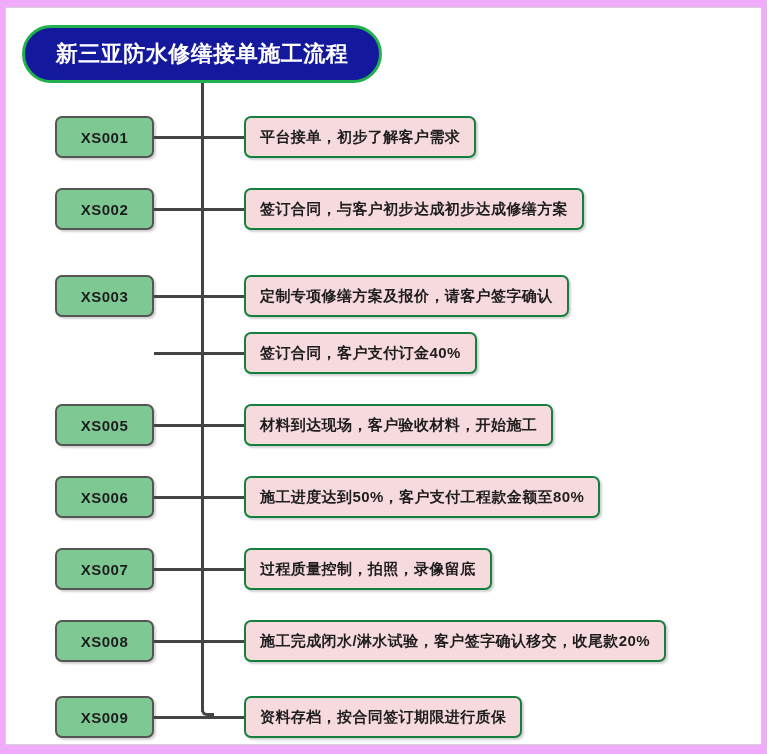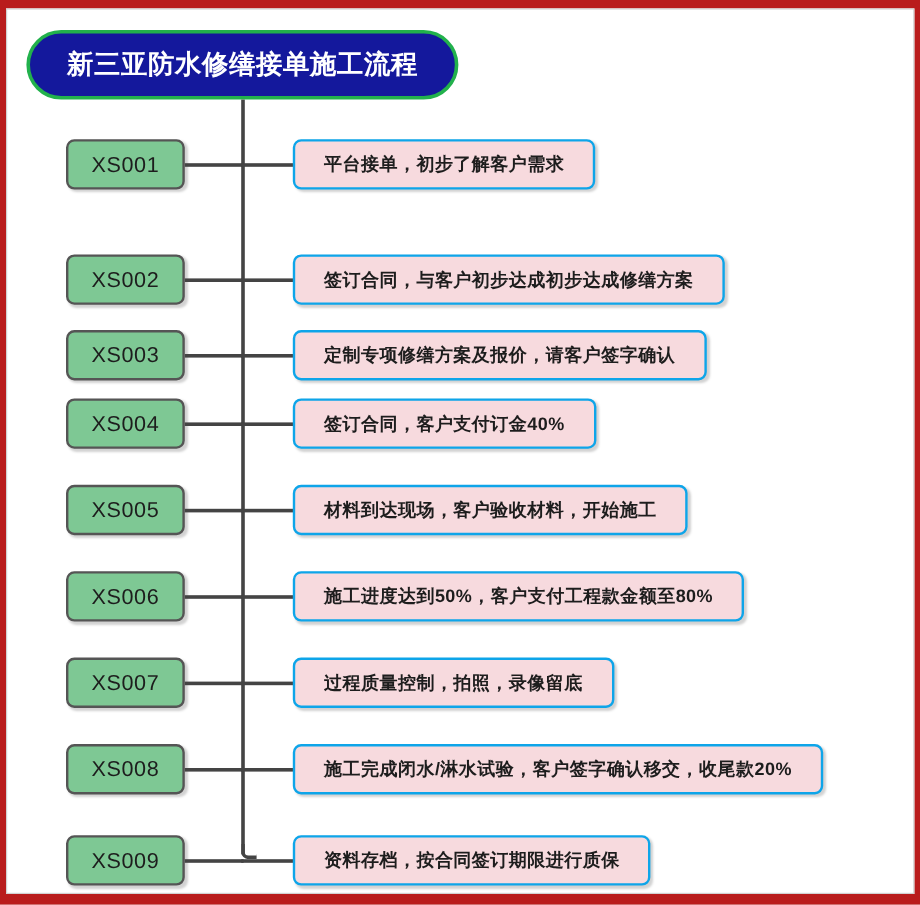--- a/index.html
+++ b/index.html
@@ -5,21 +5,21 @@
   html, body {
     margin: 0;
     padding: 0;
     background: #f0f0f0;
     font-family: "Liberation Sans", "DejaVu Sans", sans-serif;
   }
   #canvas {
     position: relative;
     width: 767px;
     height: 754px;
-    background: #b91c1c;
+    background: #f0abfc;
     overflow: hidden;
   }
   .frame {
     position: absolute;
     left: 5px;
     top: 7px;
     width: 757px;
     height: 738px;
     background: #ffffff;
     border: 1px solid #d2d2d2;
@@ -81,37 +81,37 @@
     background: #7ec894;
     border: 2px solid #555555;
     border-radius: 7px;
     box-sizing: border-box;
     display: flex;
     align-items: center;
     justify-content: center;
     box-shadow: 2px 2px 2px rgba(0,0,0,0.18);
   }
   .id-box .id-text {
-    font-size: 18px;
-    font-weight: normal;
+    font-size: 15px;
+    font-weight: bold;
     color: #1d1d1d;
     letter-spacing: 0.5px;
   }
   .desc-box {
     position: absolute;
     left: 244px;
     top: 0;
     height: 42px;
     background: #f7dade;
-    border: 2px solid #0ea5e9;
+    border: 2px solid #15803d;
     border-radius: 7px;
     box-sizing: border-box;
     display: flex;
     align-items: center;
-    padding: 0 24px;
+    padding: 0 14px;
     box-shadow: 2px 2px 2px rgba(0,0,0,0.18);
   }
   .desc-box .desc-text {
     font-size: 15px;
     font-weight: bold;
     color: #1d1d1d;
     white-space: nowrap;
     letter-spacing: 0.4px;
   }
   .connector-left {
@@ -148,44 +148,41 @@
       <div class="row" style="top: 116px; width: 767px;">
         <div class="id-box">
           <span class="id-text">XS001</span>
         </div>
         <div class="connector-left"></div>
         <div class="connector-right"></div>
         <div class="desc-box">
           <span class="desc-text">平台接单，初步了解客户需求</span>
         </div>
       </div>
-      <div class="row" style="top: 188px; width: 767px; margin-top: 24px;">
+      <div class="row" style="top: 188px; width: 767px;">
         <div class="id-box">
           <span class="id-text">XS002</span>
         </div>
         <div class="connector-left"></div>
         <div class="connector-right"></div>
         <div class="desc-box">
           <span class="desc-text">签订合同，与客户初步达成初步达成修缮方案</span>
         </div>
       </div>
       <div class="row" style="top: 275px; width: 767px;">
         <div class="id-box">
           <span class="id-text">XS003</span>
         </div>
         <div class="connector-left"></div>
         <div class="connector-right"></div>
         <div class="desc-box">
           <span class="desc-text">定制专项修缮方案及报价，请客户签字确认</span>
         </div>
       </div>
       <div class="row" style="top: 332px; width: 767px;">
-        <div class="id-box">
-          <span class="id-text">XS004</span>
-        </div>
         <div class="connector-left"></div>
         <div class="connector-right"></div>
         <div class="desc-box">
           <span class="desc-text">签订合同，客户支付订金40%</span>
         </div>
       </div>
       <div class="row" style="top: 404px; width: 767px;">
         <div class="id-box">
           <span class="id-text">XS005</span>
         </div>

